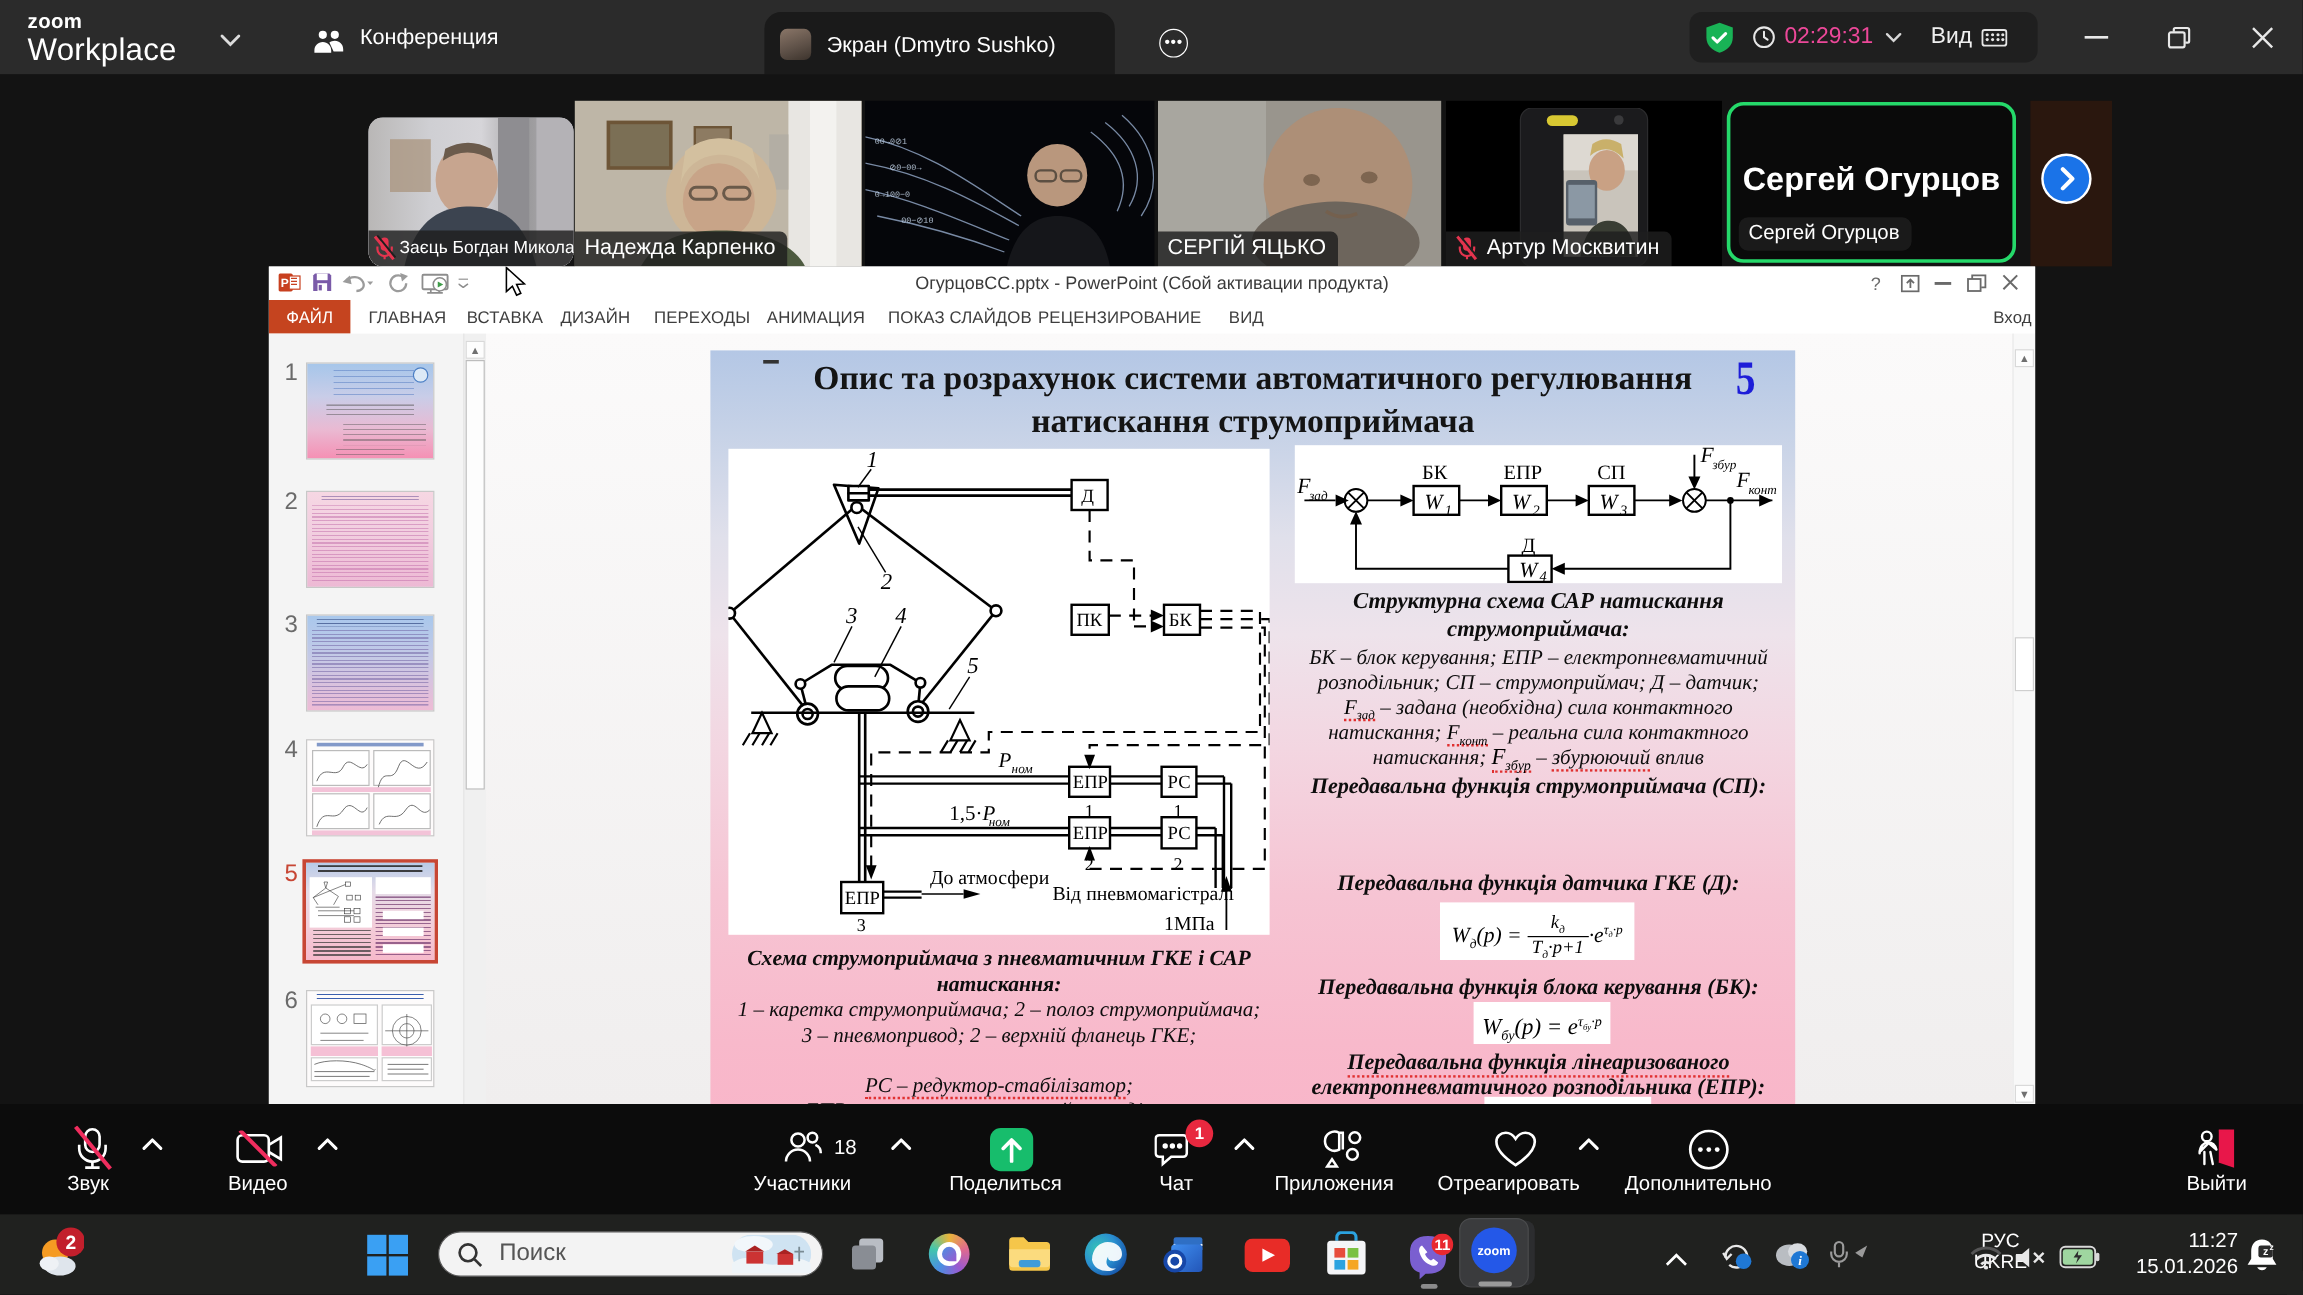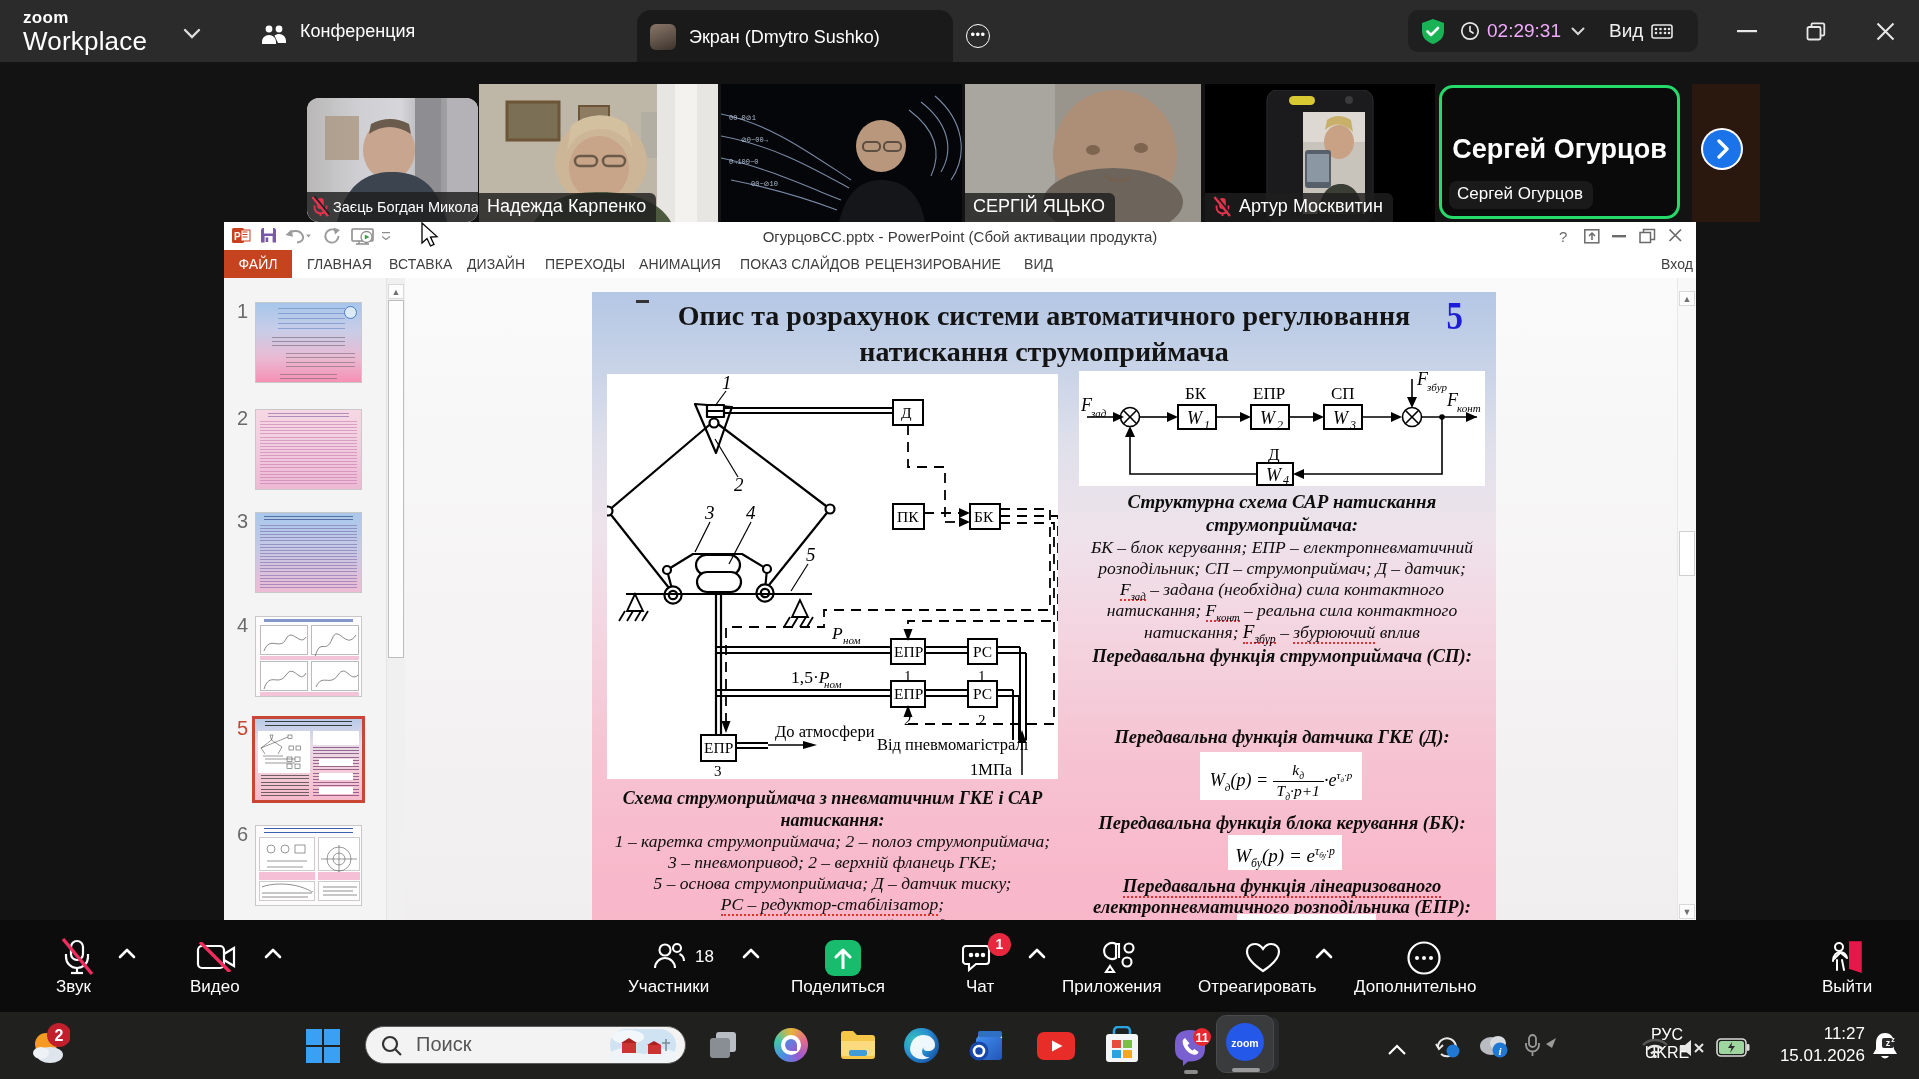--- a/index.html
+++ b/index.html
@@ -5,21 +5,21 @@
 *{box-sizing:border-box;}
 .abs{position:absolute;}
 #root{position:relative;width:1919px;height:1079px;}
 
 
 #topbar{position:absolute;left:0;top:0;width:1919px;height:62px;background:#2b2b2b;}
 #ztitle{position:absolute;left:23px;top:9px;color:#fff;line-height:1;}
 #ztitle .z1{font-size:17px;font-weight:700;letter-spacing:.3px;}
 #ztitle .z2{font-size:26px;font-weight:400;margin-top:2px;letter-spacing:.2px;}
 #tab-conf{position:absolute;left:300px;top:21px;color:#fff;font-size:18px;}
-#activetab{position:absolute;left:637px;top:10px;width:316px;height:52px;background:#1a1a1a;border-radius:14px 14px 0 0;}
+#activetab{position:absolute;left:637px;top:10px;width:292px;height:52px;background:#1a1a1a;border-radius:14px 14px 0 0;}
 #activetab .avatar{position:absolute;left:13px;top:14px;width:26px;height:26px;border-radius:6px;background:linear-gradient(160deg,#8a7668,#5c4f46 60%,#3c332c);}
 #activetab .txt{position:absolute;left:52px;top:17px;color:#fff;font-size:18px;}
 #activetab .dots{position:absolute;left:329px;top:14px;width:24px;height:24px;border:1.6px solid #fff;border-radius:50%;color:#fff;text-align:center;line-height:20px;font-size:13px;letter-spacing:.5px;}
 #pill{position:absolute;left:1408px;top:10px;width:290px;height:42px;background:#1f1f1f;border-radius:10px;}
 
 
 #stage{position:absolute;left:0;top:62px;width:1919px;height:858px;background:#131313;}
 
 
 .tile{position:absolute;overflow:hidden;}
@@ -87,21 +87,21 @@
   </div>
   <div id="pill">
     <svg class="abs" style="left:12px;top:8px" width="26" height="27" viewBox="0 0 26 27">
       <path d="M13 1l11 4v8c0 7-5 11-11 13C7 24 2 20 2 13V5z" fill="#19b356"></path>
       <path d="M7.5 13.5l3.5 3.5 7-7" stroke="#fff" stroke-width="2.6" fill="none" stroke-linecap="round" stroke-linejoin="round"></path>
     </svg>
     <svg class="abs" style="left:52px;top:11px" width="20" height="20" viewBox="0 0 20 20">
           <circle cx="10" cy="10" r="8.2" stroke="#e6e6e6" stroke-width="1.7" fill="none"></circle>
           <path d="M10 5.5V10l3 2" stroke="#e6e6e6" stroke-width="1.7" fill="none" stroke-linecap="round"></path>
         </svg>
-    <div class="abs" style="left:79px;top:10px;color:#f0abfc;font-size:19px;">02:29:31</div>
+    <div class="abs" style="left:79px;top:10px;color:#ec4899;font-size:19px;">02:29:31</div>
     <svg class="abs" style="left:163px;top:17px" width="14" height="9">
           <path d="M1.5 1.5 L7 7 L12.5 1.5" stroke="#d7d7d7" stroke-width="2" fill="none" stroke-linecap="round"></path>
         </svg>
     <div class="abs" style="left:201px;top:10px;color:#efefef;font-size:19px;">Вид</div>
     <svg class="abs" style="left:243px;top:11px" width="22" height="20" viewBox="0 0 22 20" fill="#e6e6e6">
           <rect x="1" y="4" width="20" height="13" rx="2" fill="none" stroke="#e6e6e6" stroke-width="1.6"></rect>
           <circle cx="5" cy="8" r="1.3"></circle>
           <circle cx="9.5" cy="8" r="1.3"></circle>
           <circle cx="14" cy="8" r="1.3"></circle>
           <circle cx="18" cy="8" r="1.3"></circle>
@@ -592,21 +592,20 @@
           <text x="368" y="35" font-style="italic" font-size="18">F</text>
                 <text x="378" y="41" font-size="11" font-style="italic">конт</text>
         </g>
       </svg>
       </div>
 
       <div class="cap capb" style="left:15px;top:496px;width:451px;font-size:18px;">Схема струмоприймача з пневматичним ГКЕ і САР</div>
       <div class="cap capb" style="left:15px;top:518px;width:451px;font-size:18px;">натискання:</div>
       <div class="cap" style="left:15px;top:539px;width:451px;font-size:17.5px;">1 – каретка струмоприймача; 2 – полоз струмоприймача;</div>
       <div class="cap" style="left:15px;top:560px;width:451px;font-size:17.5px;">3 – пневмопривод; 2 – верхній фланець ГКЕ;</div>
-      <div class="cap" style="left:15px;top:581px;width:451px;font-size:17.5px;">5 – основа струмоприймача; Д – датчик тиску;</div>
       <div class="cap" style="left:15px;top:602px;width:451px;font-size:17.5px;"><span class="rsq">РС – редуктор-стабілізатор</span>;</div>
       <div class="cap" style="left:15px;top:623px;width:451px;font-size:17.5px;">ЕПР – електропневматичний розподільник</div>
 
       <div class="cap capb" style="left:487px;top:222px;width:406px;font-size:19px;">струмоприймача:</div>
       <div class="cap capb" style="left:487px;top:199px;width:406px;font-size:19px;">Структурна схема САР натискання</div>
       <div class="cap" style="left:477px;top:245px;width:426px;font-size:17.5px;">БК – блок керування; ЕПР – електропневматичний</div>
       <div class="cap" style="left:477px;top:266px;width:426px;font-size:17.5px;">розподільник; СП – струмоприймач; Д – датчик;</div>
       <div class="cap" style="left:477px;top:287px;width:426px;font-size:17.5px;"><span class="rsq frm" style="font-size:17.5px;">F<sub>зад</sub></span> – задана (необхідна) сила контактного</div>
       <div class="cap" style="left:477px;top:308px;width:426px;font-size:17.5px;">натискання; <span class="rsq frm" style="font-size:17.5px;">F<sub>конт</sub></span> – реальна сила контактного</div>
       <div class="cap" style="left:477px;top:329px;width:426px;font-size:17.5px;">натискання; <span class="rsq frm" style="font-size:19px;">F<sub>збур</sub></span> – <span class="rsq">збурюючий</span> вплив</div>

